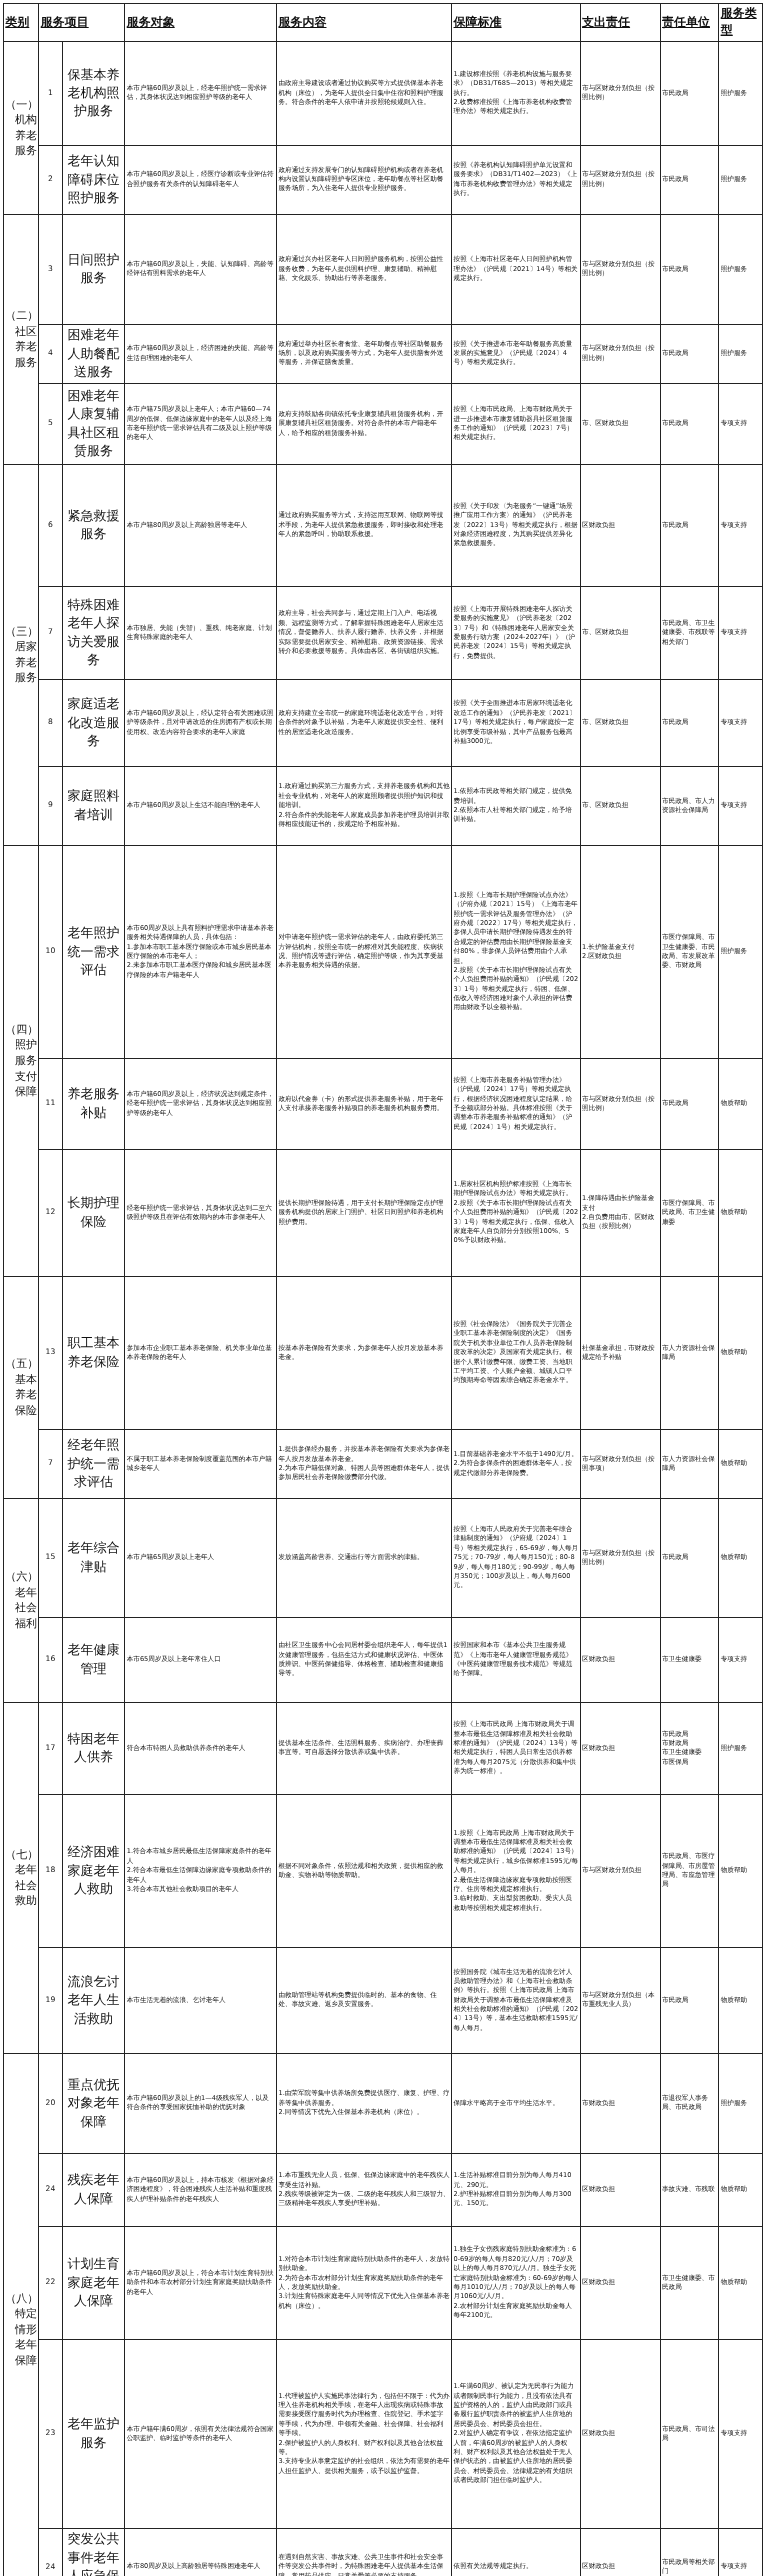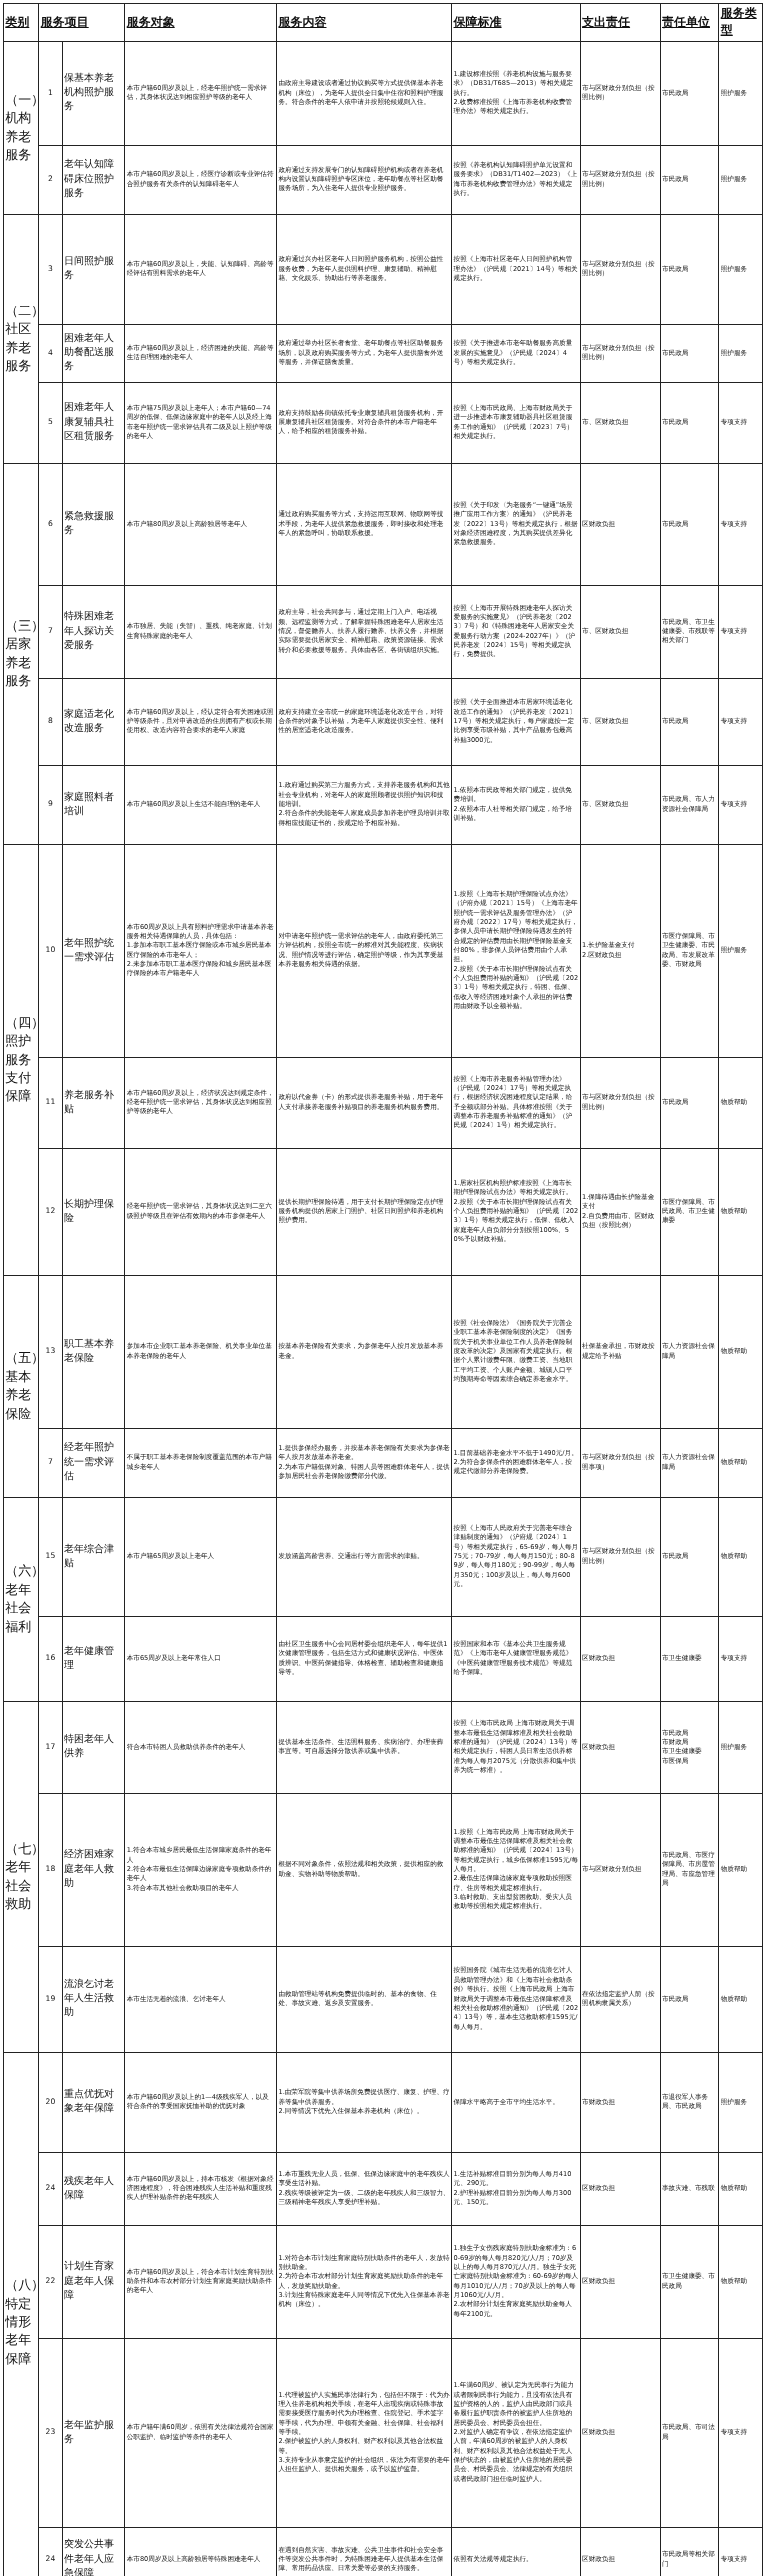--- a/index.html
+++ b/index.html
@@ -20,23 +20,23 @@
     white-space: pre-wrap;
   }
   table.svc th {
     font-weight: bold;
     text-align: left;
     height: 13px;
     font-size: 12px;
     background: #fff;
     text-decoration: underline;
   }
-  td.cat { text-align: left; font-size: 13px; }
+  td.cat { text-align: right; font-size: 11px; }
   td.num { text-align: center; font-size: 7.6px; }
-  td.item { text-align: left; font-size: 10px; font-family: Liberation Mono, monospace; }
+  td.item { text-align: center; font-size: 13px; }
   td.left { text-align: left; }
   col.c-cat { width: 35px; }
   col.c-num { width: 23px; }
   col.c-item { width: 62px; }
   col.c-obj { width: 150px; }
   col.c-content { width: 173px; }
   col.c-std { width: 127px; }
   col.c-exp { width: 79px; }
   col.c-unit { width: 58px; }
   col.c-type { width: 43px; }
@@ -274,21 +274,21 @@
           <td class="left">市与区财政分别负担</td>
           <td class="left">市民政局、市医疗保障局、市房屋管理局、市应急管理局</td>
           <td class="left">物质帮助</td>
         </tr>
         <tr style="height: 106px;">
           <td class="num">19</td>
           <td class="item">流浪乞讨老年人生活救助</td>
           <td class="left">本市生活无着的流浪、乞讨老年人</td>
           <td class="left">由救助管理站等机构免费提供临时的、基本的食物、住处、事故灾难、返乡及安置服务。</td>
           <td class="left">按照国务院《城市生活无着的流浪乞讨人员救助管理办法》和《上海市社会救助条例》等执行。按照《上海市民政局 上海市财政局关于调整本市最低生活保障标准及相关社会救助标准的通知》（沪民规〔2024〕13号）等，基本生活救助标准1595元/每人每月。</td>
-          <td class="left">在依法指定监护人前（按照机构隶属关系）</td>
+          <td class="left">市与区财政分别负担（本市重残无业人员）</td>
           <td class="left">市民政局</td>
           <td class="left">物质帮助</td>
         </tr>
         <tr style="height: 100px;">
           <td class="cat" rowspan="5">（八）特定情形老年保障</td>
           <td class="num">20</td>
           <td class="item">重点优抚对象老年保障</td>
           <td class="left">本市户籍60周岁及以上的1—4级残疾军人，以及符合条件的享受国家抚恤补助的优抚对象</td>
           <td class="left">1.由荣军院等集中供养场所免费提供医疗、康复、护理、疗养等集中供养服务。
 2.同等情况下优先入住保基本养老机构（床位）。</td>

